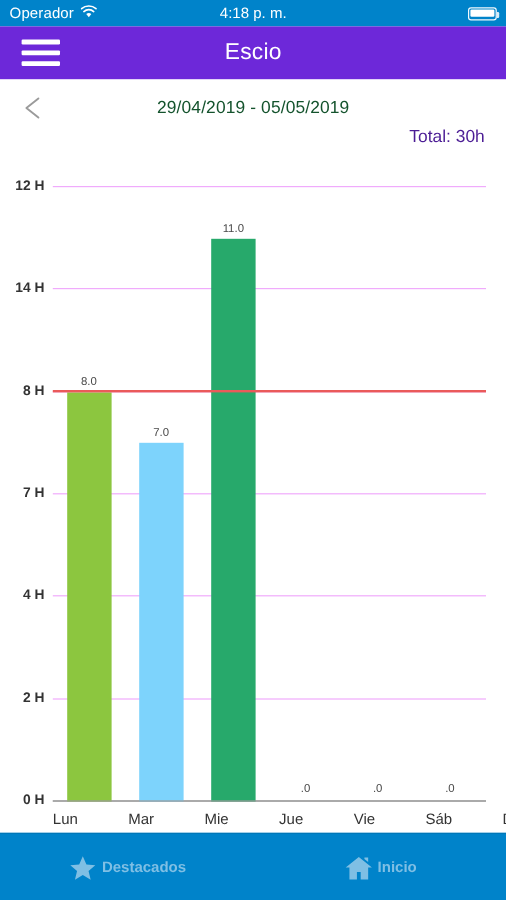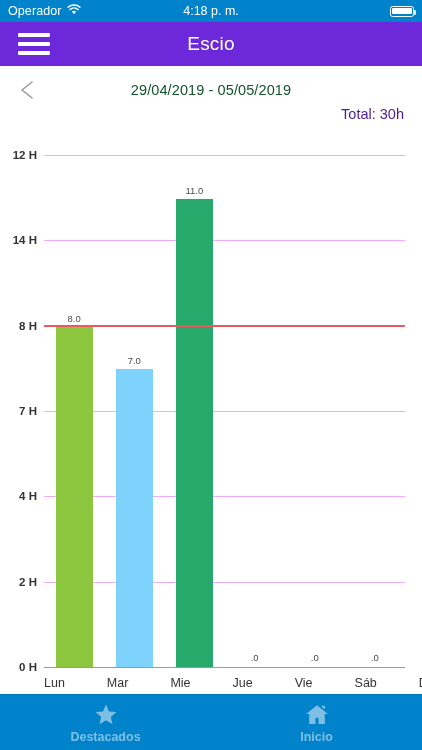--- a/index.html
+++ b/index.html
@@ -110,21 +110,21 @@
   .xlabel{
     flex:1 1 0; text-align:center; font-size:12.5px; color:#333333;
   }
 
   
   .tab-bar{
     position:absolute; left:0; bottom:0; width:422px; height:56px;
     background:#0083CA; display:flex; border-top:1px solid #0077b8;
   }
   .tab{
-    flex:1 1 0; display:flex; flex-direction:column;
+    flex:1 1 0; display:flex; flex-direction:row;
     align-items:center; justify-content:center; gap:3px; cursor:pointer;
   }
   .tab-icon{ height:26px; display:flex; align-items:flex-end; }
   .tab-label{ font-size:12.5px; font-weight:bold; }
   .tab.inactive .tab-label{ color:#7fbfe4; }
   .tab.inactive svg{ fill:#7fbfe4; }
   .tab.active .tab-label{ color:#ffffff; }
   .tab.active svg{ fill:#ffffff; }
 </style>
 </head>

